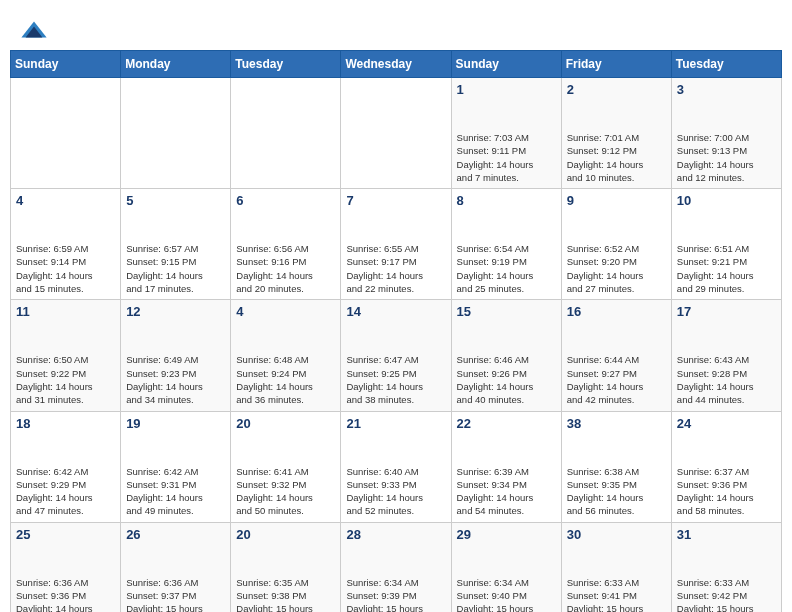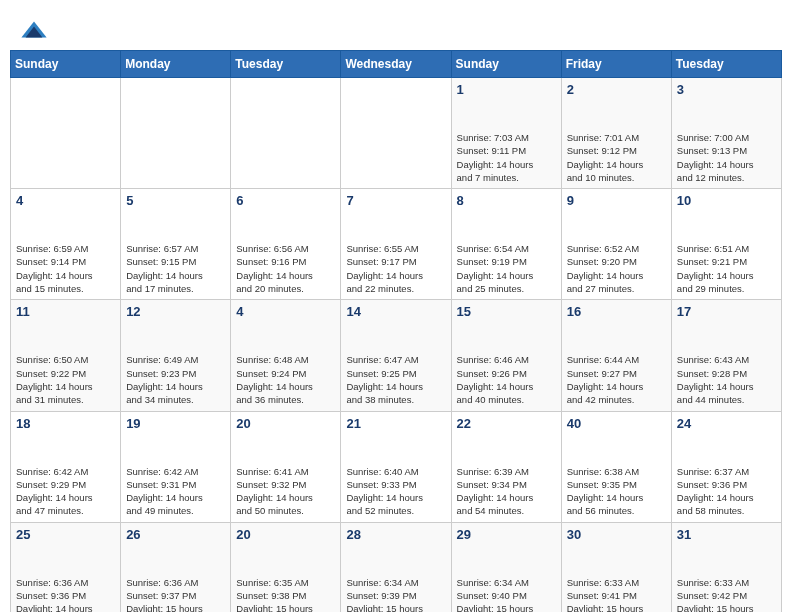--- a/index.html
+++ b/index.html
@@ -207,21 +207,21 @@
         </td>
         <td>
           <div class="day-number">21</div>
           <div class="day-info">Sunrise: 6:40 AM<br>Sunset: 9:33 PM<br>Daylight: 14 hours<br>and 52 minutes.</div>
         </td>
         <td>
           <div class="day-number">22</div>
           <div class="day-info">Sunrise: 6:39 AM<br>Sunset: 9:34 PM<br>Daylight: 14 hours<br>and 54 minutes.</div>
         </td>
         <td>
-          <div class="day-number">40</div>
+          <div class="day-number">38</div>
           <div class="day-info">Sunrise: 6:38 AM<br>Sunset: 9:35 PM<br>Daylight: 14 hours<br>and 56 minutes.</div>
         </td>
         <td>
           <div class="day-number">24</div>
           <div class="day-info">Sunrise: 6:37 AM<br>Sunset: 9:36 PM<br>Daylight: 14 hours<br>and 58 minutes.</div>
         </td>
       </tr>
       <tr>
         <td>
           <div class="day-number">25</div>

